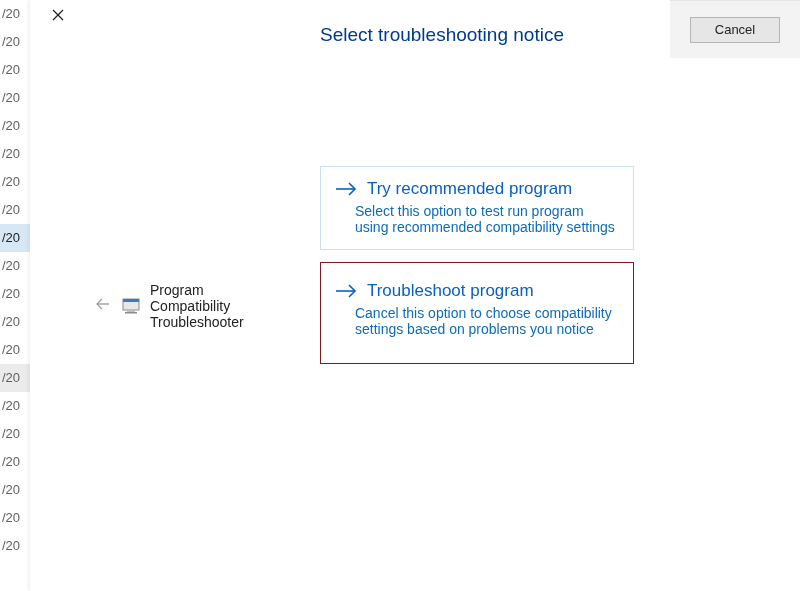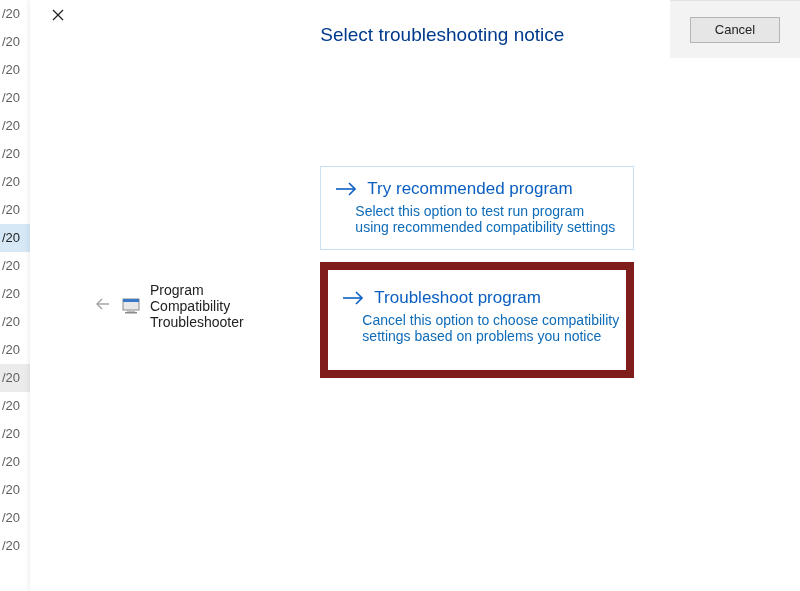--- a/index.html
+++ b/index.html
@@ -90,22 +90,22 @@
     font-weight: 400;
     margin: 0 0 120px 0;
   }
   .optionbox {
     border: 1px solid #c9dff2;
     padding: 12px 14px 14px 14px;
     margin-bottom: 12px;
     background:#fff;
   }
   .optionbox.highlighted {
-    border: 8px solid #7f1d1d;
-    padding: 18px 0 26px 14px;
+    border: 1px solid #7f1d1d;
+    padding: 18px 16px 26px 14px;
   }
   .opttop {
     display:flex;
     align-items:center;
     gap:10px;
   }
   .arrow {
     color:#0a5fc2;
     display:inline-flex;
   }

